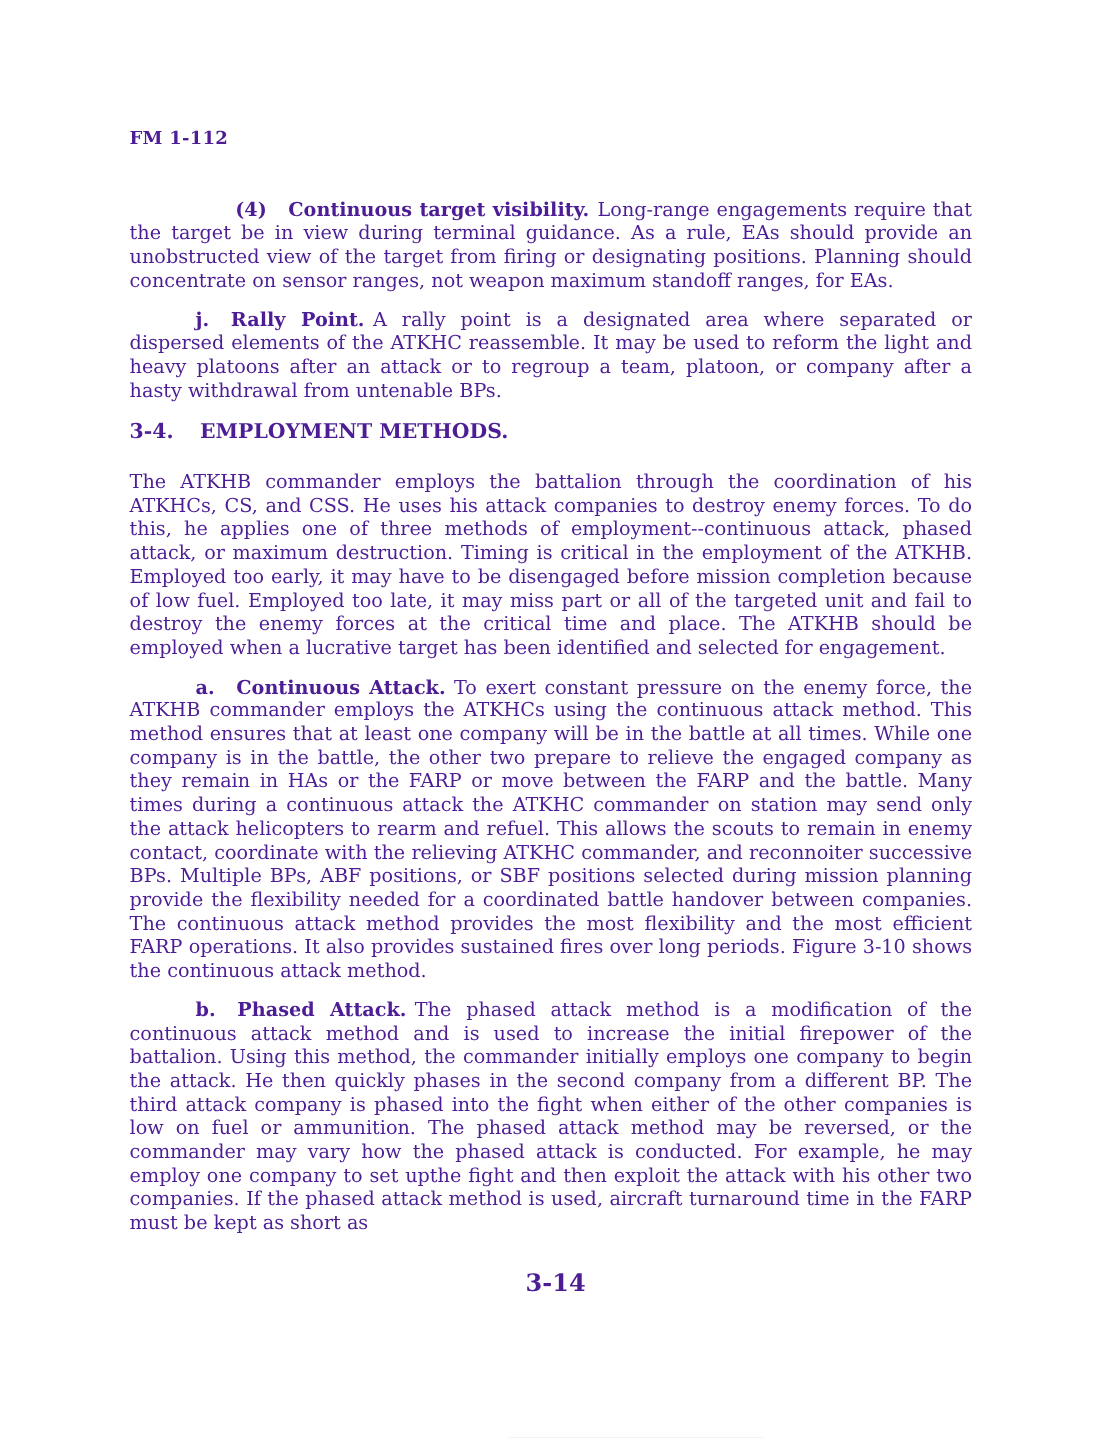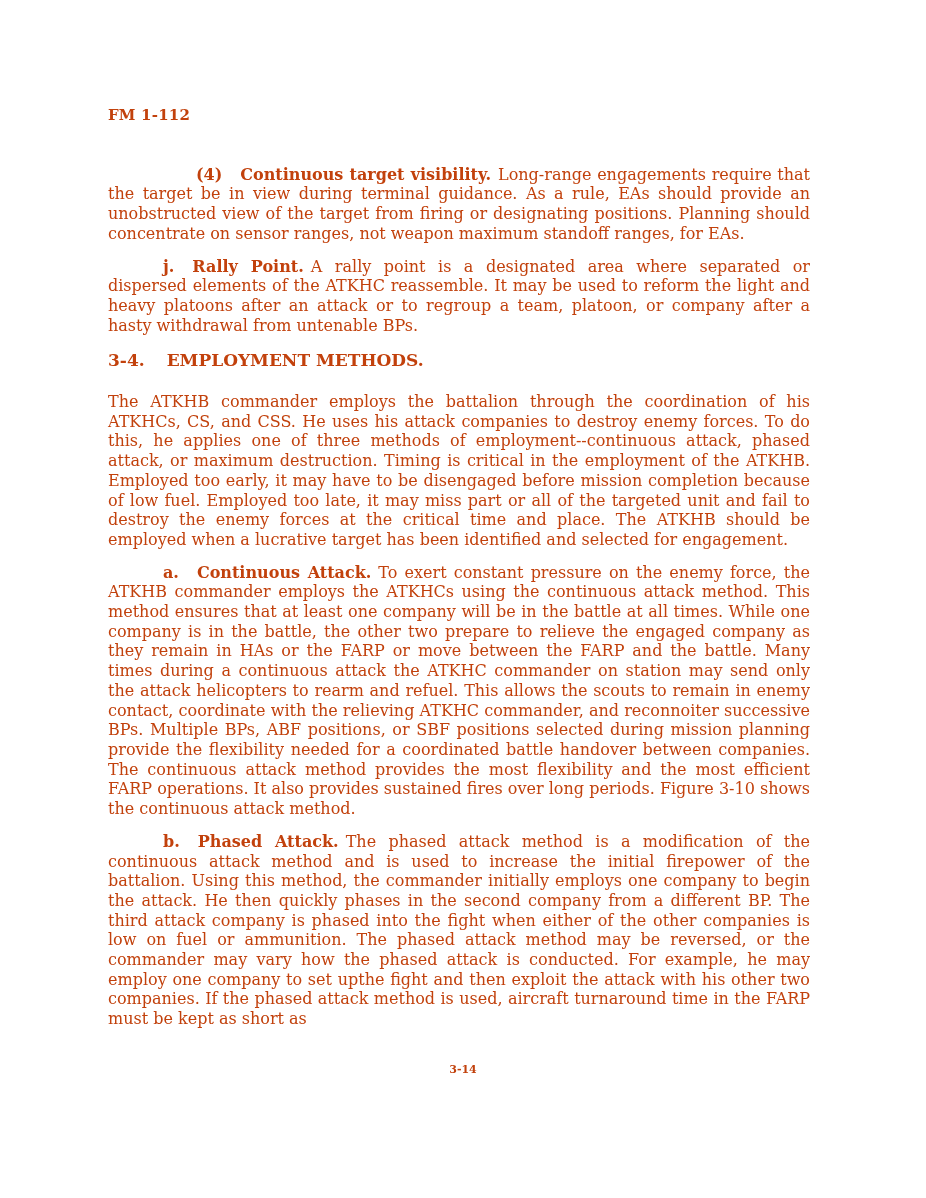--- a/index.html
+++ b/index.html
@@ -3,21 +3,21 @@
 <meta charset="utf-8">
 <style>
   * { margin: 0; padding: 0; box-sizing: border-box; }
   html, body { background: #e8e8e8; }
   .page {
     position: relative;
     width: 926px;
     height: 1198px;
     margin: 0 auto;
     background: #ffffff;
-    color: #c2410c;
+    color: #4c1d95;
     font-family: "DejaVu Serif", "Liberation Serif", serif;
     font-size: 16px;
     line-height: 19.7px;
     padding: 106px 116px 0 108px;
     overflow: hidden;
   }
   .doc-header {
     font-weight: bold;
     font-size: 15px;
     letter-spacing: 0.2px;
@@ -45,21 +45,21 @@
     margin: 16px 0 21px 0;
   }
   .section-number { margin-right: 22px; }
   .page-footer {
     position: absolute;
     top: 1060px;
     left: 0;
     width: 100%;
     text-align: center;
     font-weight: bold;
-    font-size: 11px;
+    font-size: 20px;
   }
 </style>
 </head>
 <body>
 
 <div class="page">
 
   <div class="doc-header">FM 1-112</div>
 
   <div class="content">

